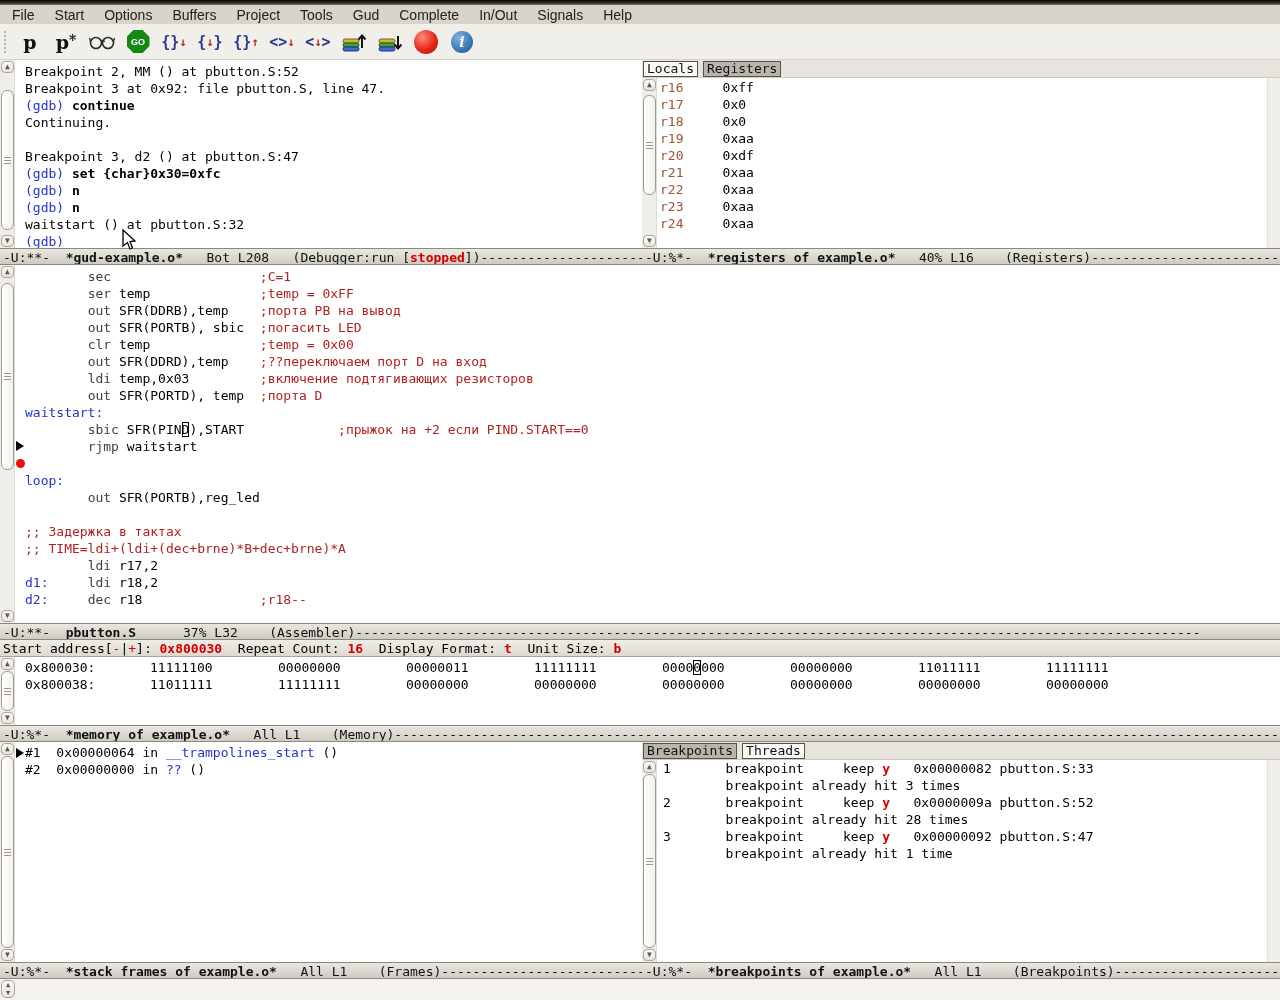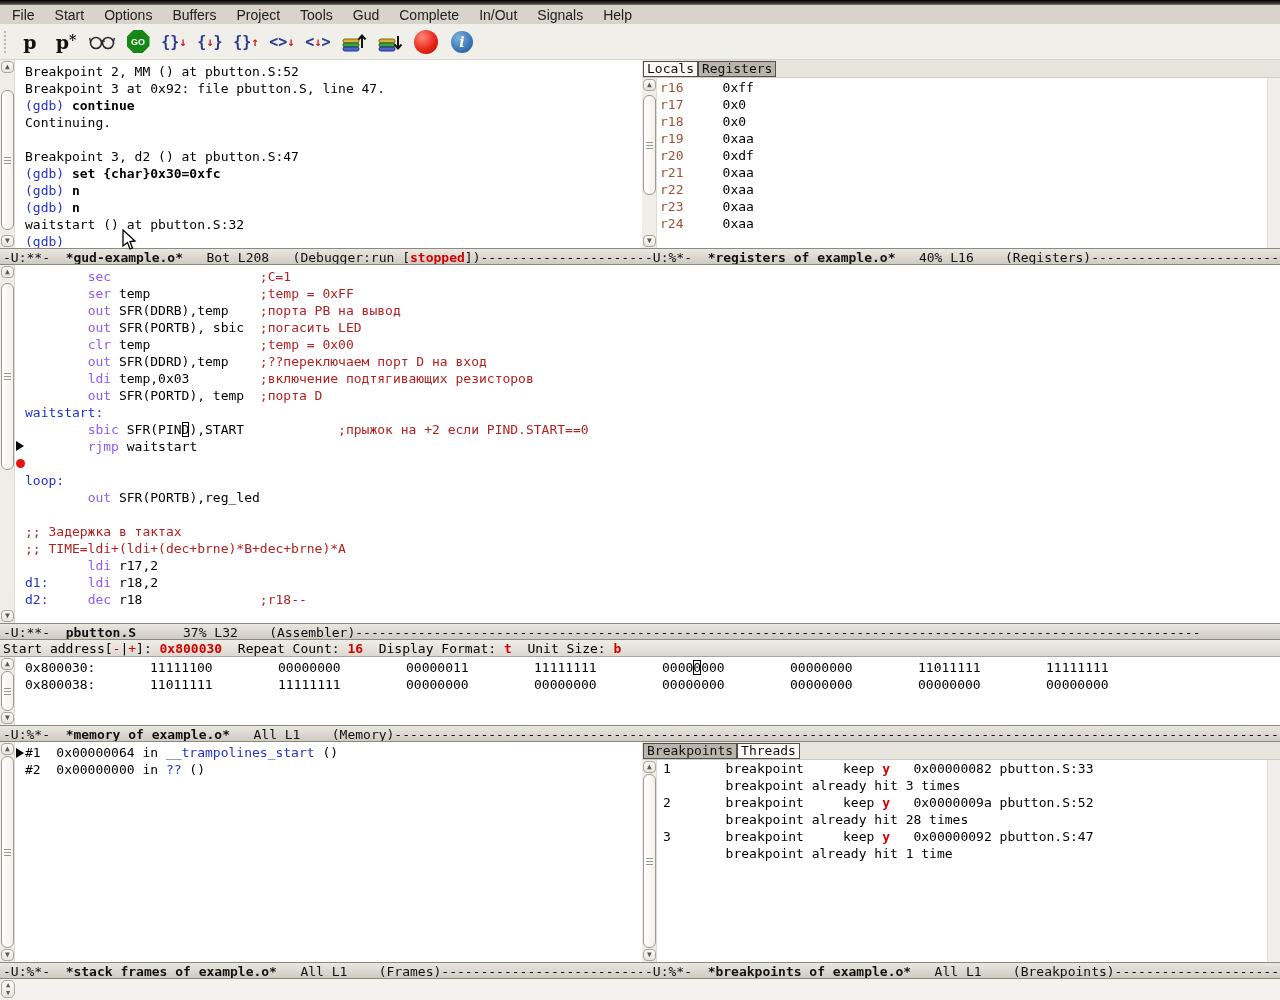--- a/index.html
+++ b/index.html
@@ -33,21 +33,21 @@
   .tb-info { width:22px; height:22px; border-radius:50%; display:inline-flex; align-items:center; justify-content:center;
      background:radial-gradient(circle at 35% 30%, #7fb3dd, #3a76b5 60%, #1d4f86);
      color:#fff; font-family:"DejaVu Serif", serif; font-style:italic; font-weight:bold; font-size:14px; }
   .tb-updown svg { display:block; }
 
   
   .pane { position:absolute; background:#fff; overflow:hidden; }
   .line { height:17px; line-height:17px; font-size:13px; white-space:pre; color:#000; }
   .prompt { color:#2233cc; }
   .input { font-weight:bold; }
-  .kw { color:#8b5cf6; }
+  .kw { color:#404040; }
   .cmt { color:#b22222; }
   .fn { color:#2233cc; }
   .reg { color:#9d5232; }
   .red { color:#d40000; }
   .redb { color:#d40000; font-weight:bold; }
   .b { font-weight:bold; }
   .cur { box-shadow:inset 0 0 0 1px #000; }
 
   
   .sb { position:absolute; width:15px; background:#efede8; border-right:1px solid #dedbd4; }
@@ -62,21 +62,21 @@
   
   .modeline { position:absolute; height:17px; background:linear-gradient(#eae7e1,#cfcbc3);
      border-top:1px solid #8e897f; border-bottom:1px solid #8e897f; overflow:hidden; }
   .modeline .line { color:#111; }
   .headerline { position:absolute; height:17px; background:linear-gradient(#f0ede7,#ddd9d1);
      border-bottom:1px solid #a8a49a; overflow:hidden; }
 
   
   .tabrow { position:absolute; height:18px; background:#e7e4de; border-bottom:1px solid #cfccc5;
      display:flex; align-items:center; padding-left:1px; }
-  .tab { font-size:13px; line-height:14px; color:#111; border:1px solid #55514a; padding:0 3px; 
+  .tab { font-size:13px; line-height:14px; color:#111; border:1px solid #55514a; padding:0 3px; margin-right:5px;
      background:#faf9f6; white-space:pre; }
   .tab.active { background:#b9b5ad; }
 
   
   .fr-arrow { position:absolute; width:0; height:0; border-left:8px solid #000;
      border-top:5px solid transparent; border-bottom:5px solid transparent; }
   .fr-dot { position:absolute; width:9px; height:9px; border-radius:50%; background:#e8110d; }
 
   
   .memrow { display:flex; height:17px; line-height:17px; font-size:13px; white-space:pre; padding-left:25px; }

